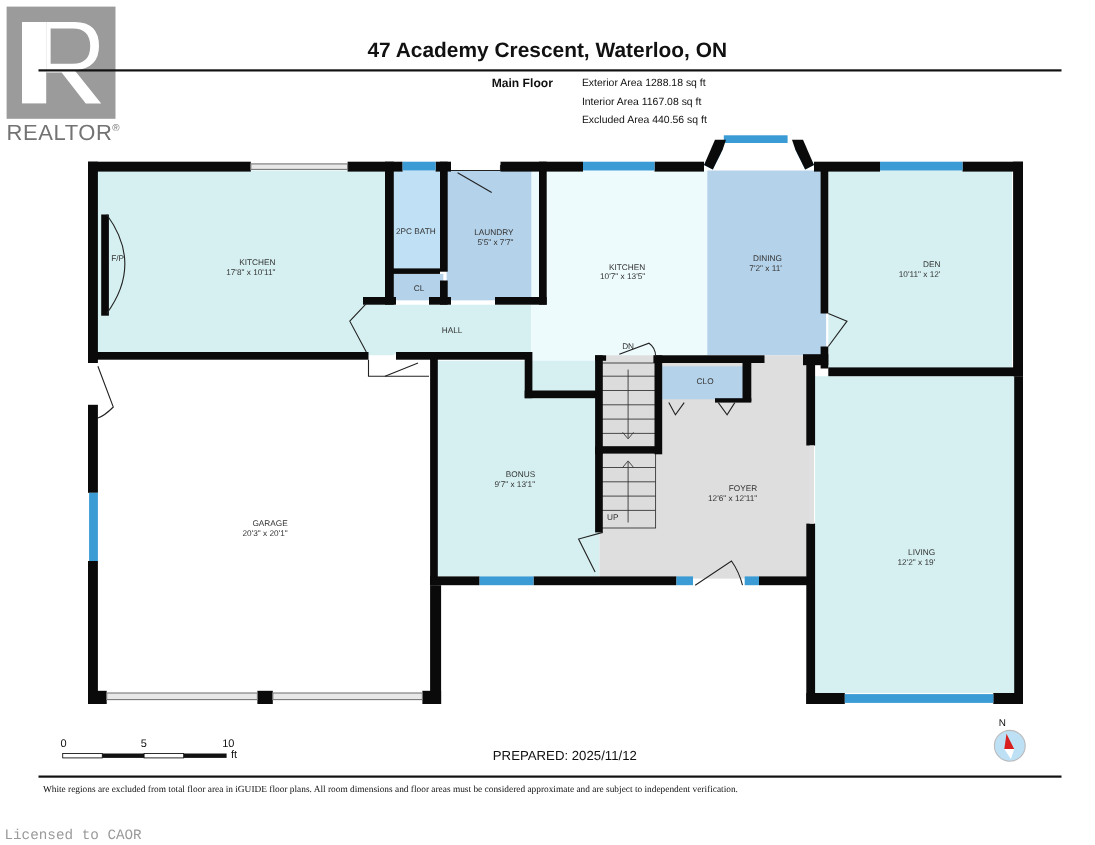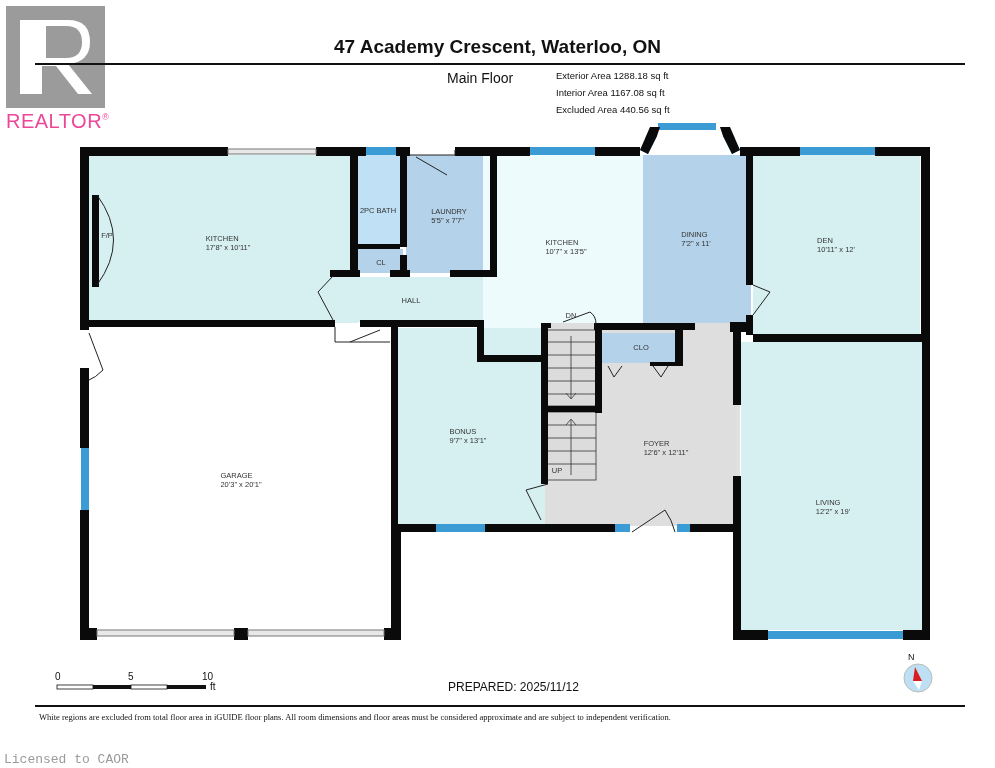--- a/index.html
+++ b/index.html
@@ -1,26 +1,26 @@
 <!DOCTYPE html>
 <html><head>
 <meta charset="utf-8">
 <style>
   html, body { margin:0; padding:0; }
   body { width:995px; height:768px; background:#ffffff; position:relative; overflow:hidden; font-family:"Liberation Sans", sans-serif; }
   .abs { position:absolute; }
   .logo-box { left:6px; top:6px; width:99px; height:102px; background:#9b9b9b; }
-  .logo-text { left:6px; top:110px; font-size:20px; color:#ec4899; letter-spacing:0.5px; }
+  .logo-text { left:6px; top:110px; font-size:20px; color:#737373; letter-spacing:0.5px; }
   .logo-text sup { font-size:9px; }
   .title { left:0; width:995px; top:36px; text-align:center; font-size:19px; font-weight:bold; color:#111; }
   .title-rule { left:35px; width:930px; top:63px; height:2px; background:#111; }
-  .area-label { left:447px; top:70px; font-size:14px; font-weight:normal; color:#111; }
-  .area-line { left:536px; font-size:9.5px; color:#111;padding-left:20px; }
+  .area-label { left:447px; top:70px; font-size:11px; font-weight:bold; color:#111; }
+  .area-line { left:509px; font-size:9.5px; color:#111;padding-left:20px; }
   svg.plan { position:absolute; left:0; top:0; }
-  .room-label { position:absolute; text-align:left; font-size:7.5px; color:#333; line-height:9px; transform:translate(-50%,-50%); white-space:nowrap; }
+  .room-label { position:absolute; text-align:right; font-size:7.5px; color:#333; line-height:9px; transform:translate(-50%,-50%); white-space:nowrap; }
   .scale-num { position:absolute; font-size:10px; color:#111; }
   .prepared { left:448px; top:680px; font-size:12px; color:#111;text-align:center; }
   .bottom-rule { left:35px; width:930px; top:705px; height:2px; background:#111; }
   .disclaimer { left:39px; top:712px; font-size:8.5px; color:#111;font-family:Liberation Serif, serif; }
   .license { left:4px; top:752px; font-size:13px; color:#9a9a9a;font-family:Liberation Mono, monospace; }
 </style>
 </head>
 <body>
 
 <div class="abs logo-box">

